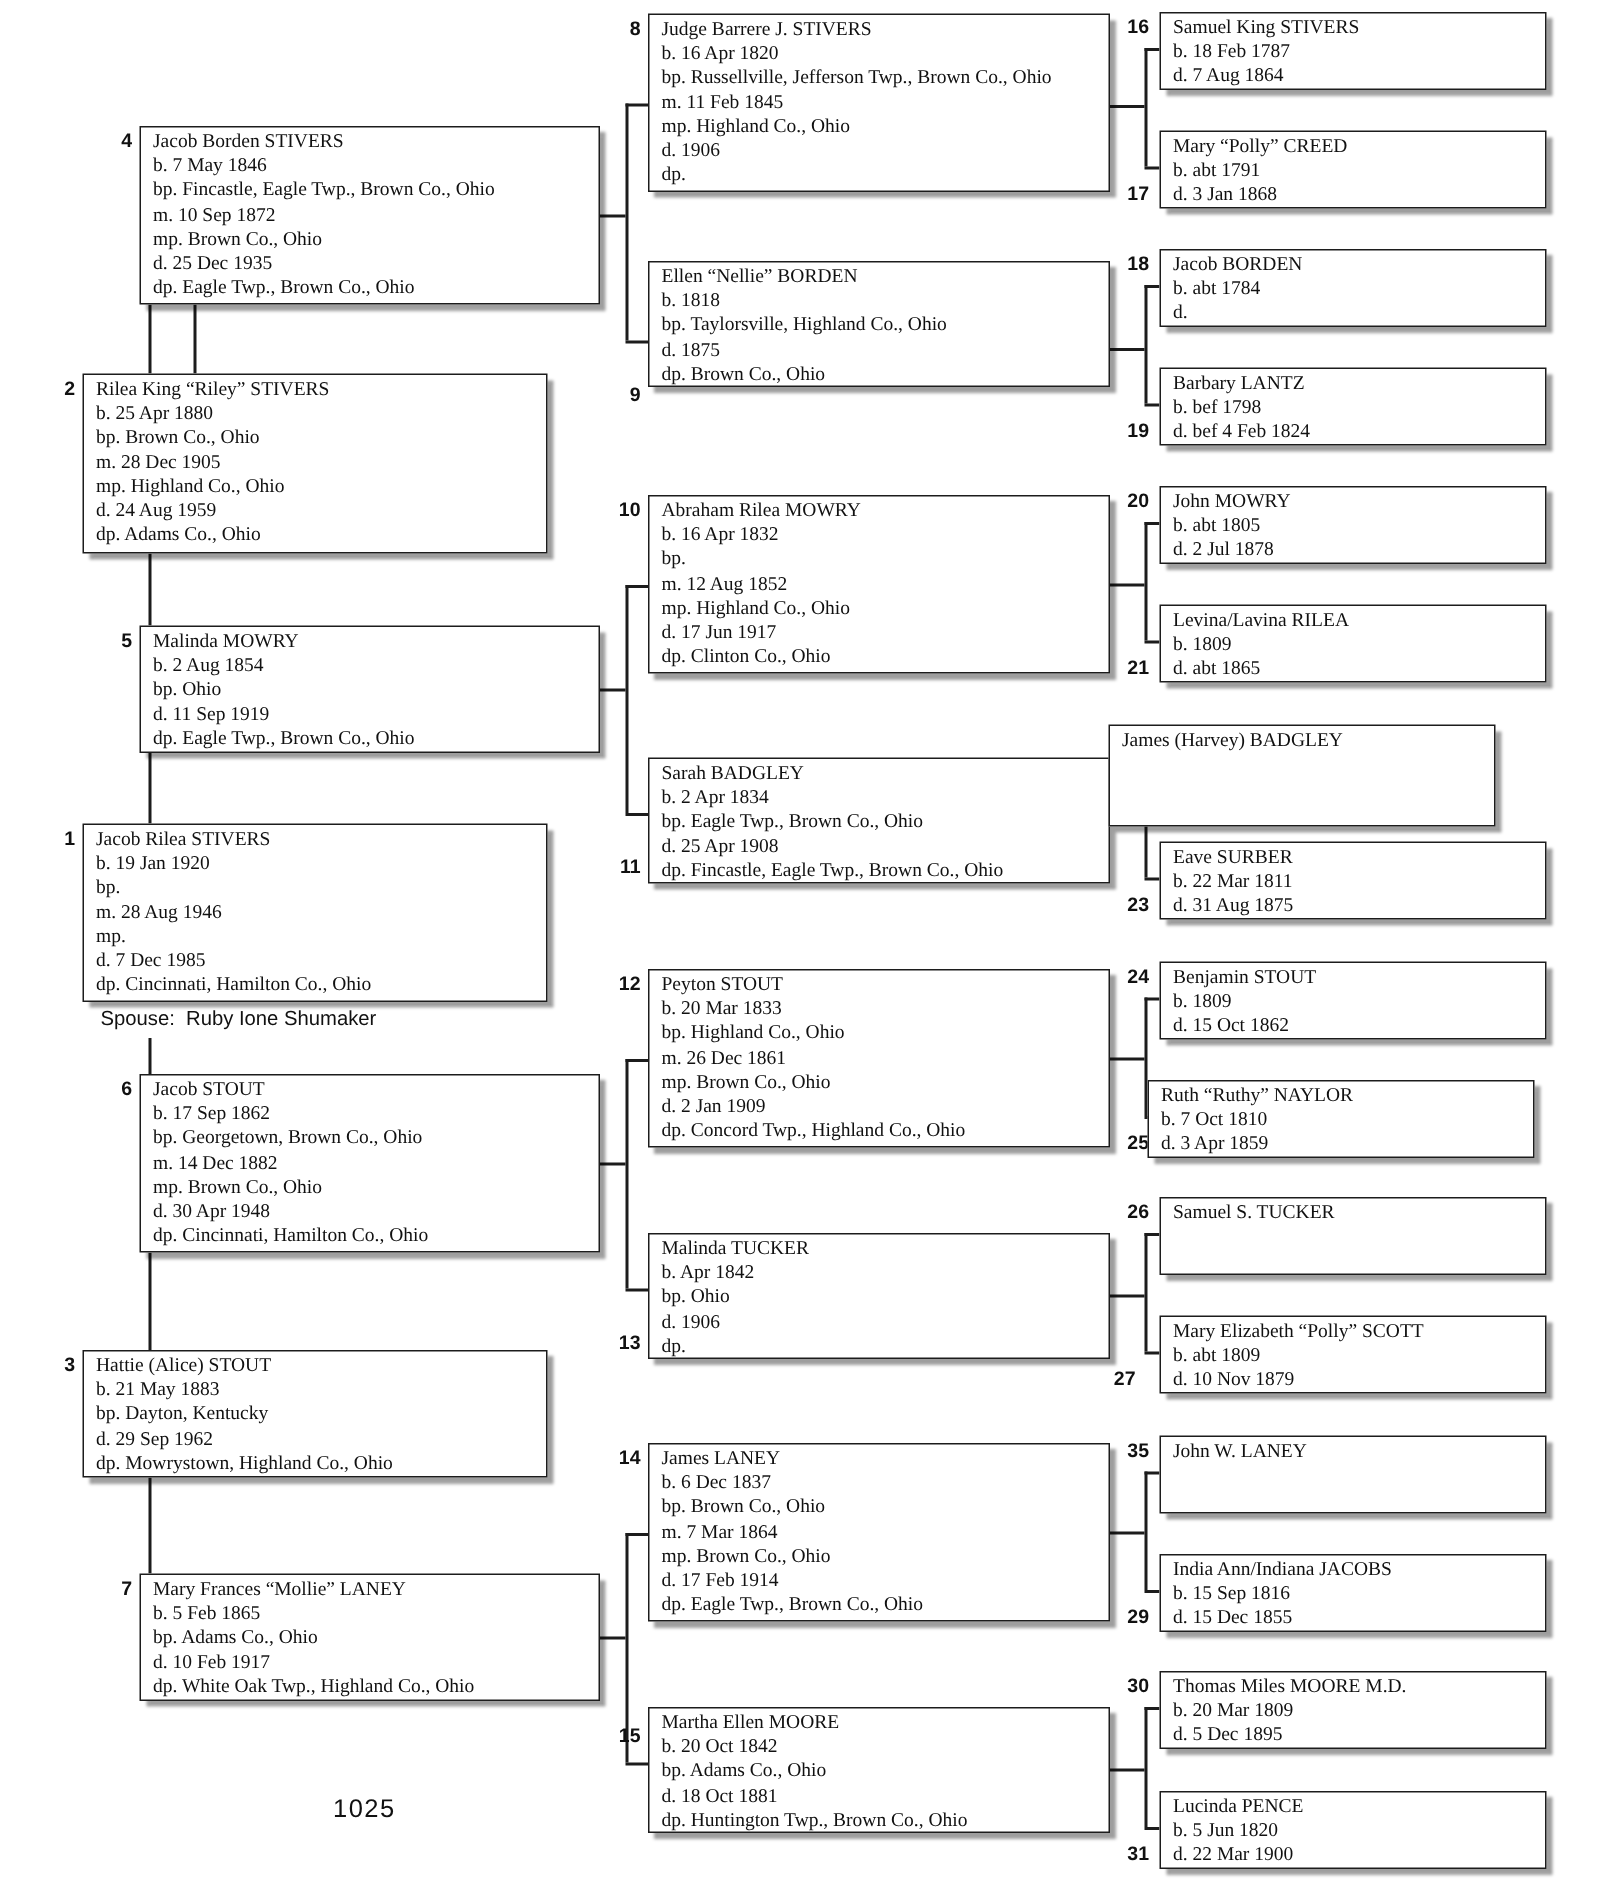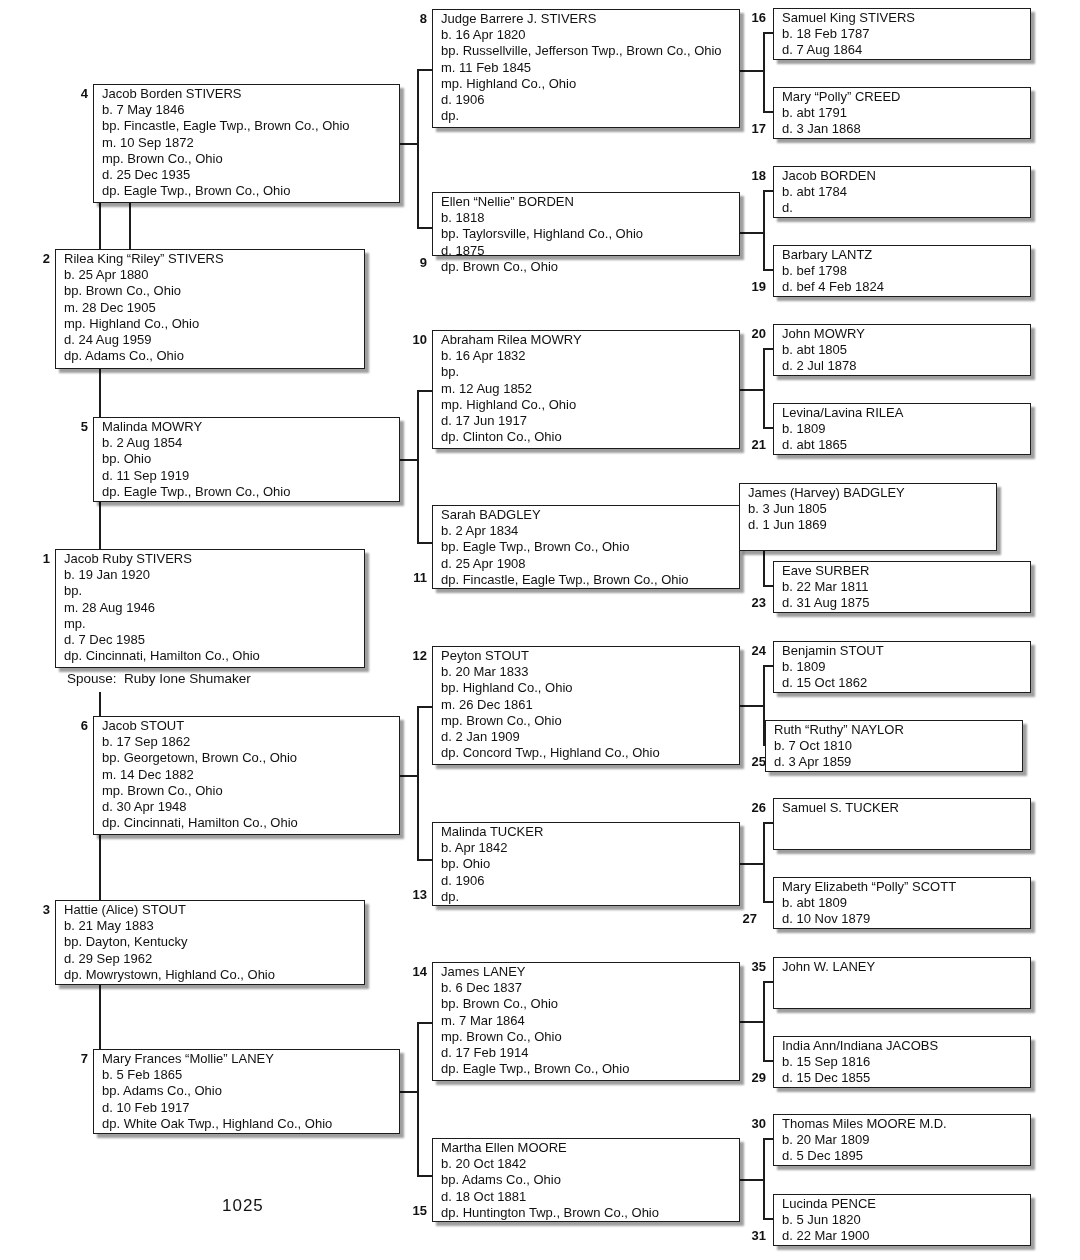--- a/index.html
+++ b/index.html
@@ -13,20 +13,21 @@
   }
   .pbox{
     position:absolute;
     box-sizing:border-box;
     background:#fff;
     border:1.5px solid #1c1c1c;
     box-shadow:4px 4px 2px rgba(0,0,0,0.38);
     padding:1px 4px 0 8px;
     font-size:13px;
     line-height:16.2px;
+    font-family:Liberation Serif, serif;
   }
   .pname{white-space:nowrap;}
   .plines{white-space:pre-line;}
   .pnum{
     position:absolute;
     width:22px;
     text-align:right;
     font-size:13px;
     font-weight:bold;
     line-height:16px;
@@ -125,21 +126,21 @@
   <div class="pbox" style="left:93px;top:417px;width:307px;height:85px">
     <div class="pname">Malinda MOWRY</div>
     <div class="plines">b. 2 Aug 1854
 bp. Ohio
 d. 11 Sep 1919
 dp. Eagle Twp., Brown Co., Ohio</div>
   </div>
 
   <div class="pnum" style="left:28px;top:551px">1</div>
   <div class="pbox" style="left:55px;top:549px;width:310px;height:119px">
-    <div class="pname">Jacob Ruby STIVERS</div>
+    <div class="pname">Jacob Rilea STIVERS</div>
     <div class="plines">b. 19 Jan 1920
 bp.
 m. 28 Aug 1946
 mp.
 d. 7 Dec 1985
 dp. Cincinnati, Hamilton Co., Ohio</div>
   </div>
   <div class="spouse">Spouse:  Ruby Ione Shumaker</div>
 
   <div class="pnum" style="left:66px;top:718px">6</div>
@@ -176,21 +177,21 @@
     <div class="pname">Judge Barrere J. STIVERS</div>
     <div class="plines">b. 16 Apr 1820
 bp. Russellville, Jefferson Twp., Brown Co., Ohio
 m. 11 Feb 1845
 mp. Highland Co., Ohio
 d. 1906
 dp.</div>
   </div>
 
   <div class="pnum" style="left:405px;top:255px">9</div>
-  <div class="pbox" style="left:432px;top:192px;width:308px;height:64px">
+  <div class="pbox" style="left:432px;top:174px;width:308px;height:84px">
     <div class="pname">Ellen “Nellie” BORDEN</div>
     <div class="plines">b. 1818
 bp. Taylorsville, Highland Co., Ohio
 d. 1875
 dp. Brown Co., Ohio</div>
   </div>
 
   <div class="pnum" style="left:405px;top:332px">10</div>
   <div class="pbox" style="left:432px;top:330px;width:308px;height:119px">
     <div class="pname">Abraham Rilea MOWRY</div>
@@ -235,21 +236,21 @@
   <div class="pbox" style="left:432px;top:962px;width:308px;height:119px">
     <div class="pname">James LANEY</div>
     <div class="plines">b. 6 Dec 1837
 bp. Brown Co., Ohio
 m. 7 Mar 1864
 mp. Brown Co., Ohio
 d. 17 Feb 1914
 dp. Eagle Twp., Brown Co., Ohio</div>
   </div>
 
-  <div class="pnum" style="left:405px;top:1203px">15</div>
+  <div class="pnum" style="left:405px;top:1149px">15</div>
   <div class="pbox" style="left:432px;top:1138px;width:308px;height:84px">
     <div class="pname">Martha Ellen MOORE</div>
     <div class="plines">b. 20 Oct 1842
 bp. Adams Co., Ohio
 d. 18 Oct 1881
 dp. Huntington Twp., Brown Co., Ohio</div>
   </div>
 
   <div class="pnum" style="left:744px;top:10px">16</div>
   <div class="pbox" style="left:773px;top:8px;width:258px;height:52px">
@@ -289,22 +290,20 @@
   <div class="pnum" style="left:744px;top:437px">21</div>
   <div class="pbox" style="left:773px;top:403px;width:258px;height:52px">
     <div class="pname">Levina/Lavina RILEA</div>
     <div class="plines">b. 1809
 d. abt 1865</div>
   </div>
 
   <div class="pnum" style="left:744px;top:485px">22</div>
   <div class="pbox" style="left:739px;top:483px;width:258px;height:68px">
     <div class="pname">James (Harvey) BADGLEY</div>
-    <div class="plines">b. 3 Jun 1805
-d. 1 Jun 1869</div>
   </div>
 
   <div class="pnum" style="left:744px;top:595px">23</div>
   <div class="pbox" style="left:773px;top:561px;width:258px;height:52px">
     <div class="pname">Eave SURBER</div>
     <div class="plines">b. 22 Mar 1811
 d. 31 Aug 1875</div>
   </div>
 
   <div class="pnum" style="left:744px;top:643px">24</div>

